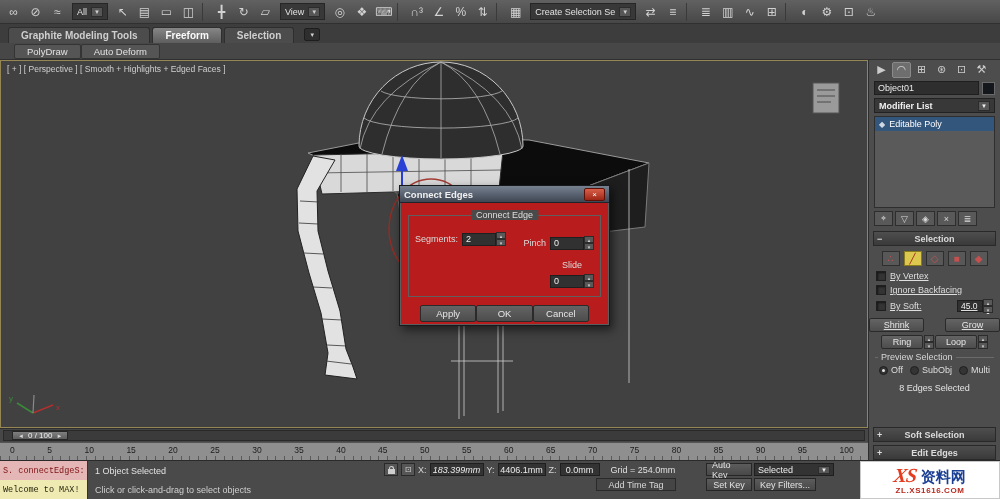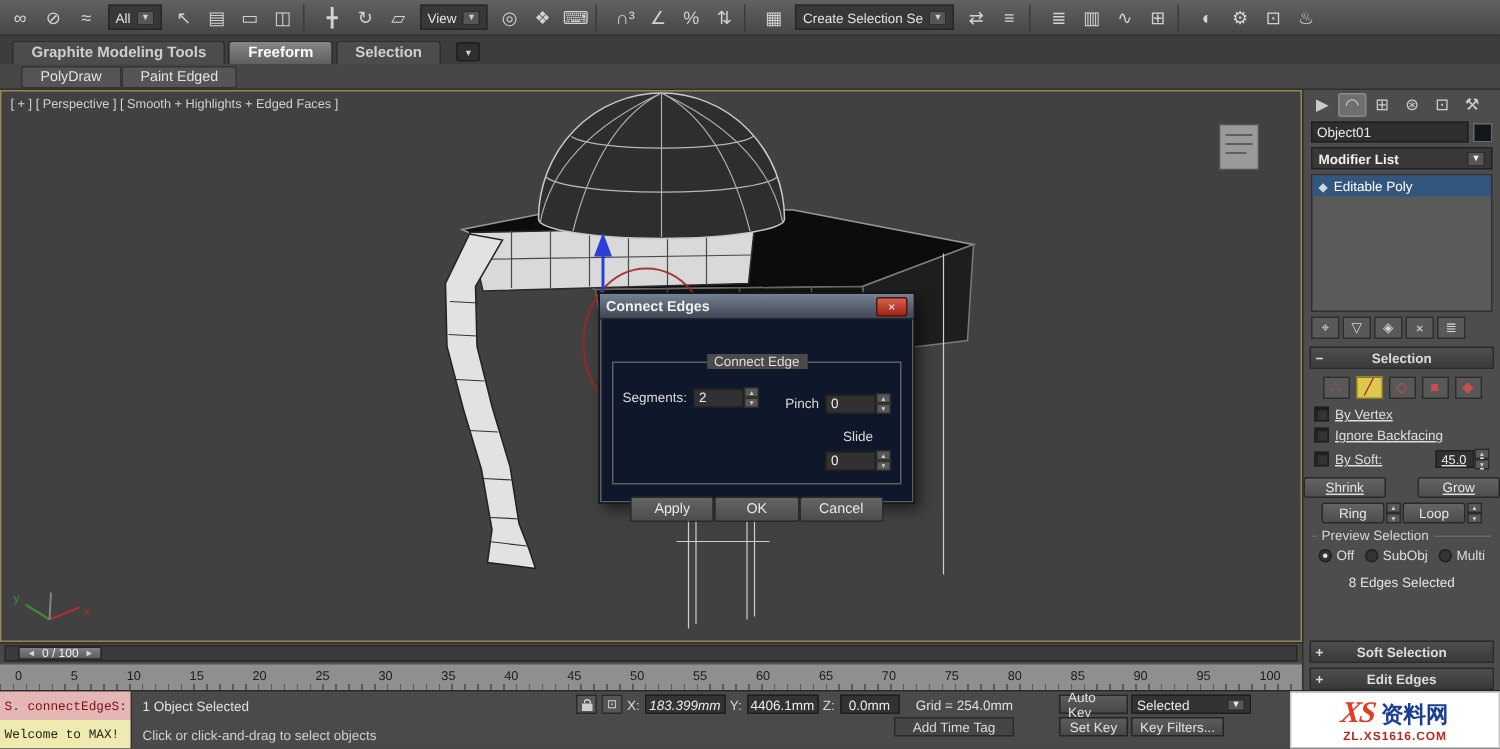--- a/index.html
+++ b/index.html
@@ -23,26 +23,26 @@
   .rpanel{padding:1px 12px;background:#555;border:1px solid #343434;border-radius:2px;color:#e2e2e2;font-size:9.5px;}
 
   
   .workspace{display:flex;height:400px;flex:0 0 auto;}
   .left-col{width:868px;display:flex;flex-direction:column;}
   .viewport{position:relative;height:368px;background:#414141;border:1px solid #968654;}
   .viewport svg.scene{position:absolute;inset:0;width:100%;height:100%;}
   .viewport-label{position:absolute;top:3px;left:6px;font-size:8.5px;color:#d0d0d0;z-index:2;}
 
   
-  .dialog{position:absolute;left:398px;top:134px;width:211px;height:141px;background:#0f172a;border:1px solid #17191d;box-shadow:3px 4px 9px rgba(0,0,0,.55), inset 0 0 0 1px #5d5d5d;z-index:5;}
+  .dialog{position:absolute;left:398px;top:124px;width:211px;height:141px;background:#b91c1c;border:1px solid #17191d;box-shadow:3px 4px 9px rgba(0,0,0,.55), inset 0 0 0 1px #5d5d5d;z-index:5;}
   .dlg-titlebar{height:17px;background:linear-gradient(#76818f,#3f4654);display:flex;align-items:center;padding:0 4px;border-bottom:1px solid #20242b;}
   .dlg-title{flex:1;color:#f0f0f0;font-size:9.5px;font-weight:bold;}
   .dlg-close{width:21px;height:13px;background:linear-gradient(#d8604a,#9e2616);border:1px solid #5e1006;color:#fff;font-size:8px;display:flex;align-items:center;justify-content:center;border-radius:2px;}
   .dlg-body{padding:8px 8px 6px;}
-  .dlg-group{position:relative;border:1px solid #5f5f5f;height:82px;margin-top:20px;}
+  .dlg-group{position:relative;border:1px solid #5f5f5f;height:82px;margin-top:4px;}
   .dlg-group-label{position:absolute;top:-6px;left:50%;transform:translateX(-50%);background:#4a4a4a;padding:0 5px;color:#dedede;font-size:9px;}
   .dlg-fields{position:relative;height:100%;}
   .fld{position:absolute;display:flex;align-items:center;gap:4px;color:#dcdcdc;font-size:9px;}
   .fld.seg{left:6px;top:16px;}
   .fld.pinch{right:6px;top:20px;}
   .fld.slide{right:6px;top:44px;flex-direction:column;}
   .spin{display:inline-flex;align-items:center;}
   .spin-val{width:34px;height:13px;background:#313131;border:1px solid #1f1f1f;color:#efefef;font-size:9px;display:flex;align-items:center;padding:0 3px;}
   .spin-btns{display:flex;flex-direction:column;}
   .spin-btns i{font-style:normal;width:10px;height:7px;font-size:5px;line-height:6px;text-align:center;background:#585858;border:1px solid #2c2c2c;color:#d0d0d0;}
@@ -186,21 +186,21 @@
 
   <div class="ribbon-tabs">
     <div class="rtab">Graphite Modeling Tools</div>
     <div class="rtab active">Freeform</div>
     <div class="rtab">Selection</div>
     <div class="ribbon-more">▾</div>
   </div>
 
   <div class="ribbon-panels">
     <div class="rpanel">PolyDraw</div>
-    <div class="rpanel">Paint Edged</div>
+    <div class="rpanel">Auto Deform</div>
   </div>
 
   <div class="workspace">
     <div class="left-col">
 
       <div class="viewport">
         <svg class="scene" viewBox="0 0 866 366">
 
           <g>
             <path d="M307,92 L388,76 L528,79 L648,102 L574,130 L396,132 Z" fill="#0c0c0c" stroke="#9a9a9a" stroke-width="1"></path>

